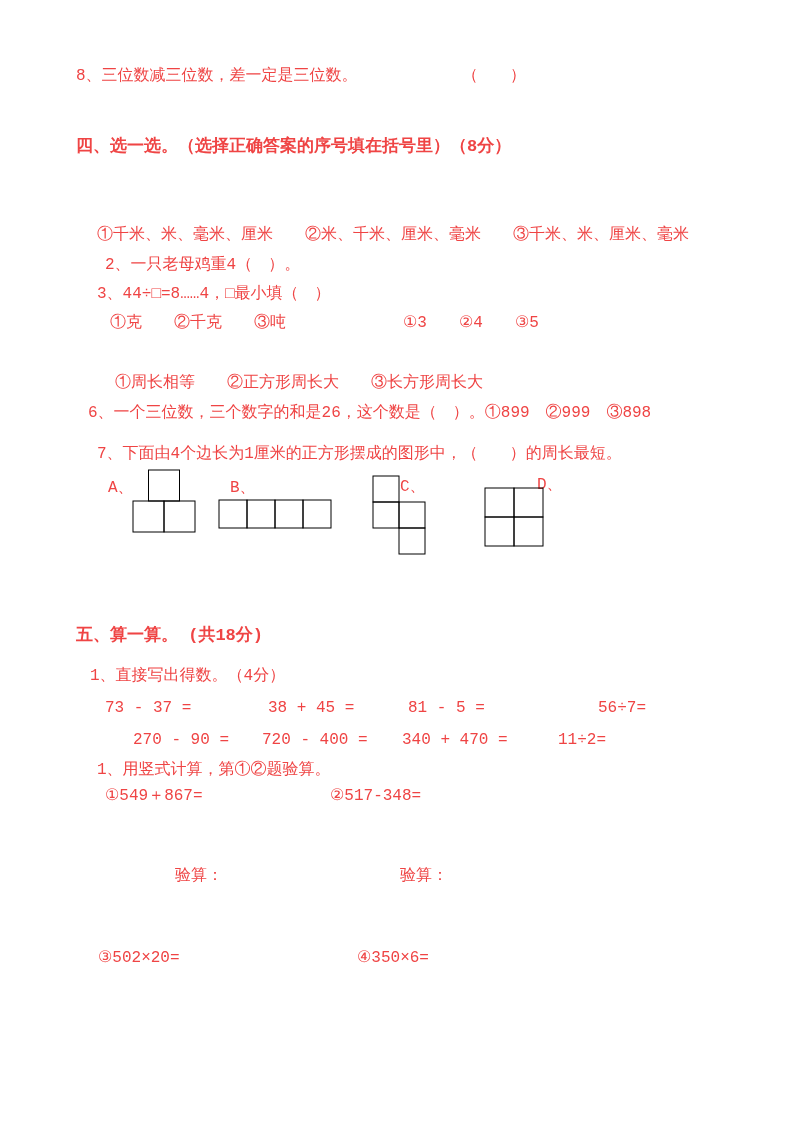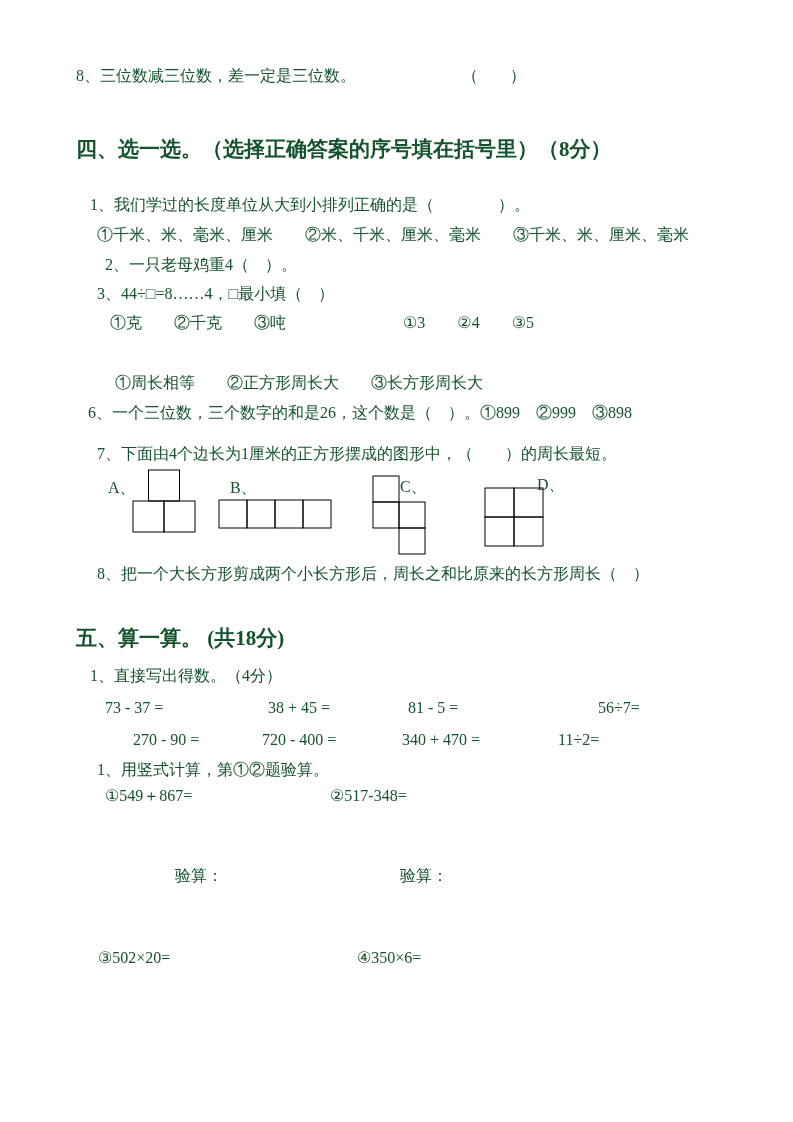--- a/index.html
+++ b/index.html
@@ -1,39 +1,38 @@
 <!DOCTYPE html>
 <html><head>
 <meta charset="utf-8">
 <style>
   html,body { margin:0; padding:0; background:#ffffff; }
   .page {
     position:relative;
     width:793px; height:1122px;
     background:#ffffff;
-    font-family:Liberation Serif, serif;
-    color:#14532d;
+    font-family:Liberation Mono, monospace;
+    color:#ef4444;
     overflow:hidden;
     text-align:right;
   }
   .abs { position:absolute; white-space:pre; font-size:16px; line-height:1.25; }
-  .heading { font-weight:bold; font-size:21px; }
+  .heading { font-weight:bold; font-size:17px; }
   .fig svg { display:block; }
 </style>
 </head>
 <body>
 
 <div class="page">
 
   <div class="abs" style="left:76px; top:66px;">8、三位数减三位数，差一定是三位数。</div>
   <div class="abs" style="left:462px; top:66px;">（　　）</div>
 
   <div class="abs heading" style="left:76px; top:136px;">四、选一选。（选择正确答案的序号填在括号里）（8分）</div>
 
-  <div class="abs" style="left:90px; top:195px;">1、我们学过的长度单位从大到小排列正确的是（　　　　）。</div>
   <div class="abs" style="left:97px; top:225px;">①千米、米、毫米、厘米　　②米、千米、厘米、毫米　　③千米、米、厘米、毫米</div>
 
   <div class="abs" style="left:105px; top:255px;">2、一只老母鸡重4（　）。</div>
   <div class="abs" style="left:97px; top:284px;">3、44÷□=8……4，□最小填（　）</div>
   <div class="abs" style="left:110px; top:313px;">①克　　②千克　　③吨</div>
   <div class="abs" style="left:403px; top:313px;">①3　　②4　　③5</div>
 
   <div class="abs" style="left:115px; top:373px;">①周长相等　　②正方形周长大　　③长方形周长大</div>
 
   <div class="abs" style="left:88px; top:403px;">6、一个三位数，三个数字的和是26，这个数是（　）。①899　②999　③898</div>
@@ -64,21 +63,20 @@
       </svg></div>
 
   <div class="abs" style="left:537px; top:475px;">D、</div>
   <div class="abs fig" style="left:484px; top:487px;"><svg width="60" height="60">
         <rect x="1" y="1" width="29" height="29" fill="none" stroke="#000" stroke-width="1"></rect>
         <rect x="30" y="1" width="29" height="29" fill="none" stroke="#000" stroke-width="1"></rect>
         <rect x="1" y="30" width="29" height="29" fill="none" stroke="#000" stroke-width="1"></rect>
         <rect x="30" y="30" width="29" height="29" fill="none" stroke="#000" stroke-width="1"></rect>
       </svg></div>
 
-  <div class="abs" style="left:97px; top:564px;">8、把一个大长方形剪成两个小长方形后，周长之和比原来的长方形周长（　）</div>
 
   <div class="abs heading" style="left:76px; top:625px;">五、算一算。 (共18分)</div>
 
   <div class="abs" style="left:90px; top:666px;">1、直接写出得数。（4分）</div>
 
   <div class="abs" style="left:105px; top:698px;">73 - 37 =</div>
   <div class="abs" style="left:268px; top:698px;">38 + 45 =</div>
   <div class="abs" style="left:408px; top:698px;">81 - 5 =</div>
   <div class="abs" style="left:558px; top:698px;margin-left:40px;">56÷7=</div>
 

